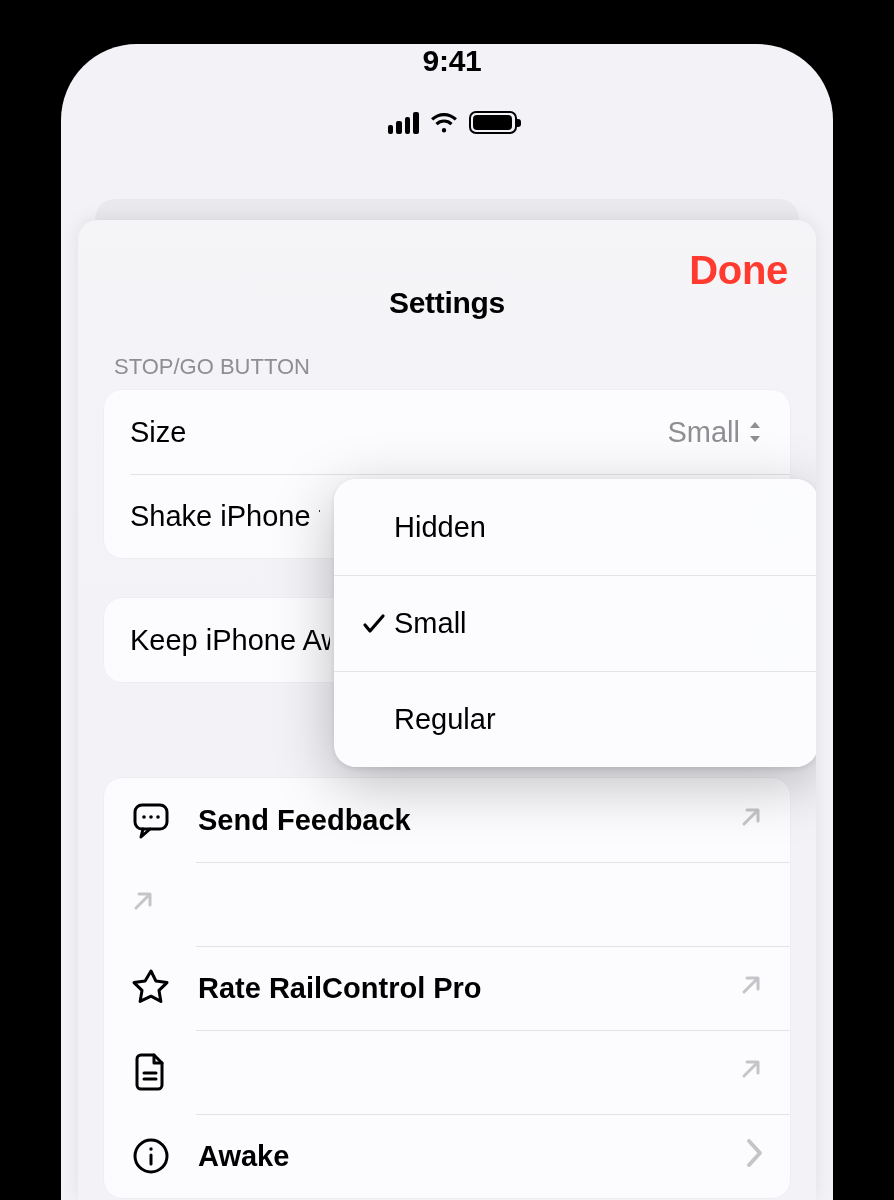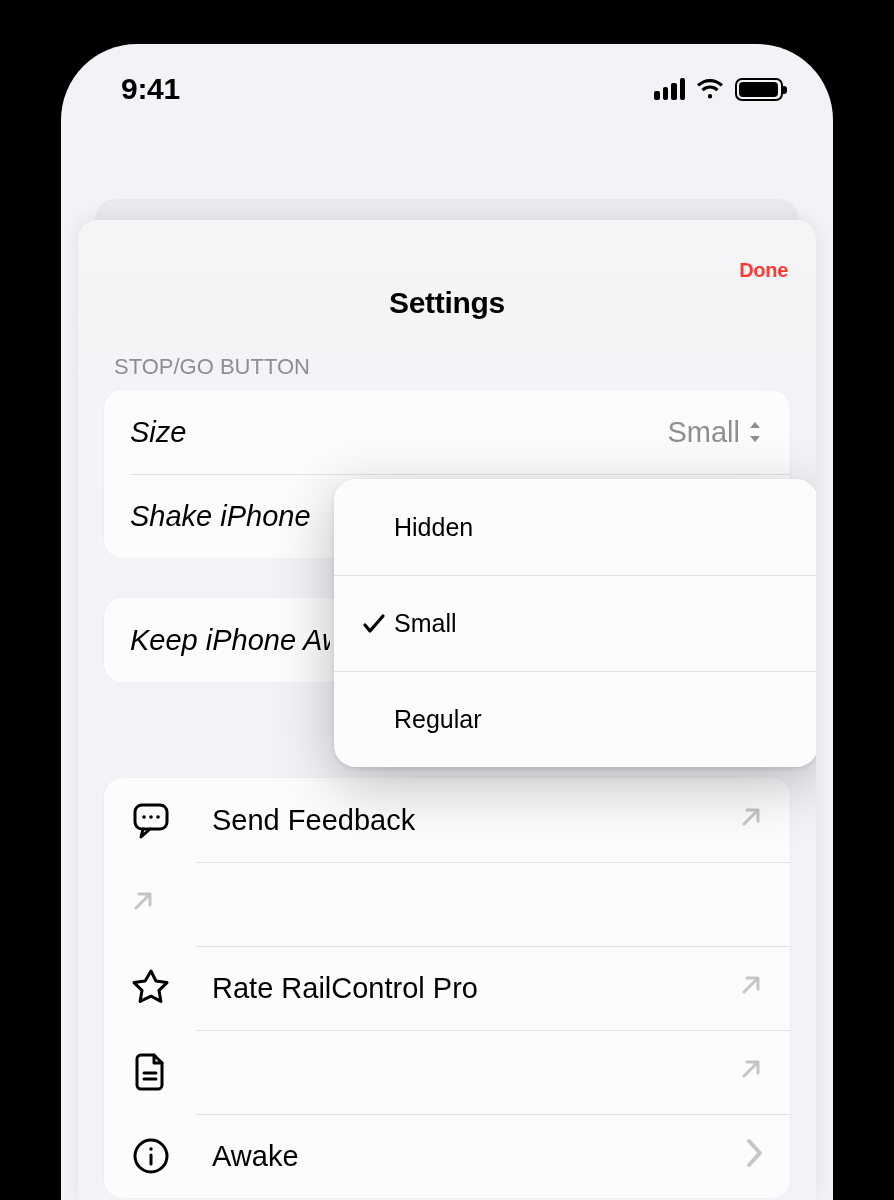--- a/index.html
+++ b/index.html
@@ -43,20 +43,21 @@
     position: relative;
     height: 110px;
     display: flex;
     align-items: center;
     justify-content: space-between;
     padding: 0 50px 20px 60px;
     font-weight: 600;
     font-size: 30px;
     letter-spacing: -0.3px;
     color: #000;
+    flex-direction: column;
   }
   .status-right { display:flex; align-items:center; gap:10px; }
   .signal-bars { display:flex; align-items:flex-end; gap:3px; height:22px; }
   .signal-bars span { width:5.5px; background:#000; border-radius:2px; }
   .signal-bars span:nth-child(1){height:9px}
   .signal-bars span:nth-child(2){height:13px}
   .signal-bars span:nth-child(3){height:17px}
   .signal-bars span:nth-child(4){height:22px}
   .wifi { width:30px; height:22px; }
   .battery {
@@ -90,21 +91,21 @@
     align-items:flex-end;
     justify-content:center;
     font-size:30px;
     font-weight:700;
     letter-spacing:-0.3px;
   }
   .done-btn {
     position:absolute; right:28px; top:0; height:100px;
     display:flex; align-items:center;
     color:#ff3b30;
-    font-size:20px;
+    font-size:40px;
     font-weight:600;
     letter-spacing:-0.3px;
   }
 
   .content {
     padding: 0 26px;
   }
   .group-header {
     font-size:22px;
     color:#8e8e93;
@@ -129,35 +130,35 @@
     position:relative;
   }
   .row + .row::before,
   .row.sep::before {
     content:"";
     position:absolute;
     left:26px; right:0; top:0;
     height:1px;
     background:#e3e3e7;
   }
-  .row .left { display:flex; align-items:flex-end; gap:30px; flex:1; min-width:0;font-style:italic; }
+  .row .left { display:flex; align-items:flex-end; gap:30px; flex:1; min-width:0; }
   .row .label { white-space:nowrap; overflow:hidden; text-overflow:clip; max-width:100%; }
   .row .value { color:#8e8e93; font-size:29px; display:flex; align-items:center; gap:6px; }
   .scrubber { width:18px; height:24px; }
 
   .switch-green {
     width:16px; height:56px;
     position:absolute; right:6px; top:50%; transform:translateY(-50%);
     background: #34c759;
     border-top-left-radius: 120px 60px;
     border-bottom-left-radius: 120px 60px;
     opacity:0.85;
   }
 
-  .icon-cell { display:flex; align-items:center; gap:40px; flex:1; }
+  .icon-cell { display:flex; align-items:center; gap:26px; flex:1;font-weight:bold; }
   .row .icon { width:42px; height:42px; display:flex; align-items:center; justify-content:center; flex:0 0 42px; }
   .row .trail { color:#c5c5c9; }
   .arrow-out { width:26px; height:26px; }
   .chevron-right { width:20px; height:30px; }
 
   .link-group .row + .row::before { left:92px; }
 
   
   .menu {
     position:absolute;
@@ -168,21 +169,21 @@
     border-radius:22px;
     box-shadow: 0 16px 60px rgba(0,0,0,0.25), 0 2px 6px rgba(0,0,0,0.10);
     overflow:hidden;
     backdrop-filter: blur(10px);
   }
   .menu-row {
     height:96px;
     display:flex;
     align-items:center;
     padding: 0 28px 0 20px;
-    font-size:25px;
+    font-size:29px;
     color:#000;
     position:relative;
   }
   .menu-row + .menu-row { border-top:1px solid #e3e3e7; }
   .menu-check { width:40px; display:flex; justify-content:center; }
   .menu-label { margin-left:0px; }
 </style>
 </head>
 <body>
 

